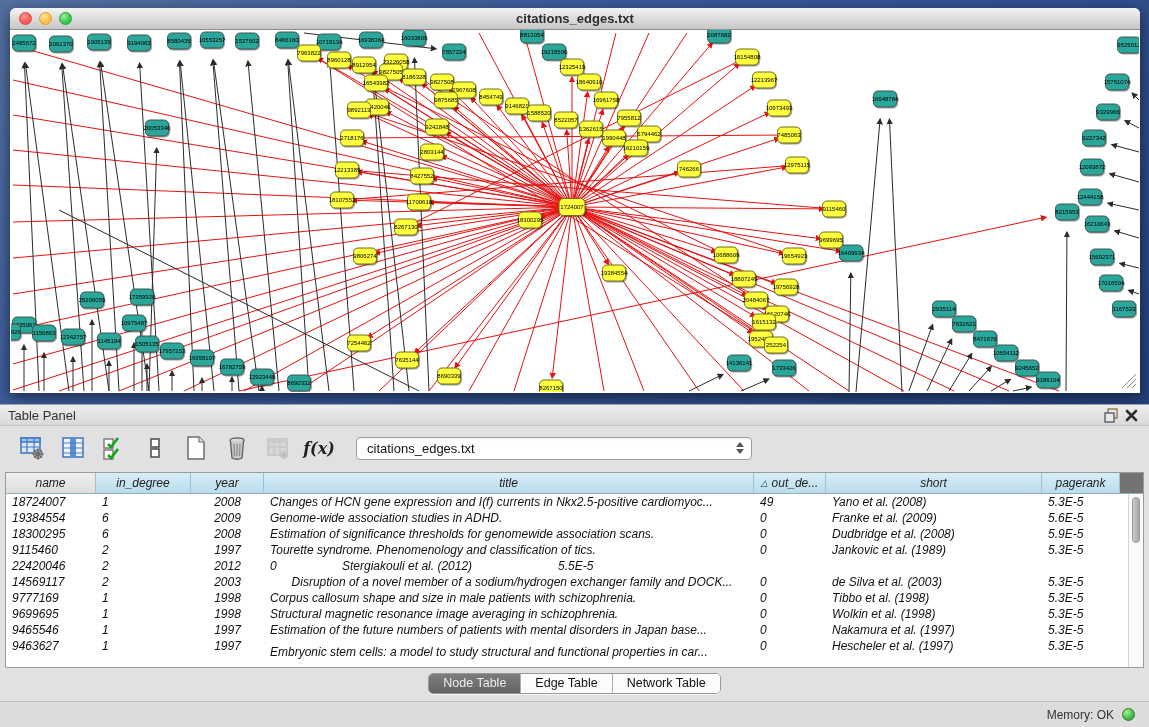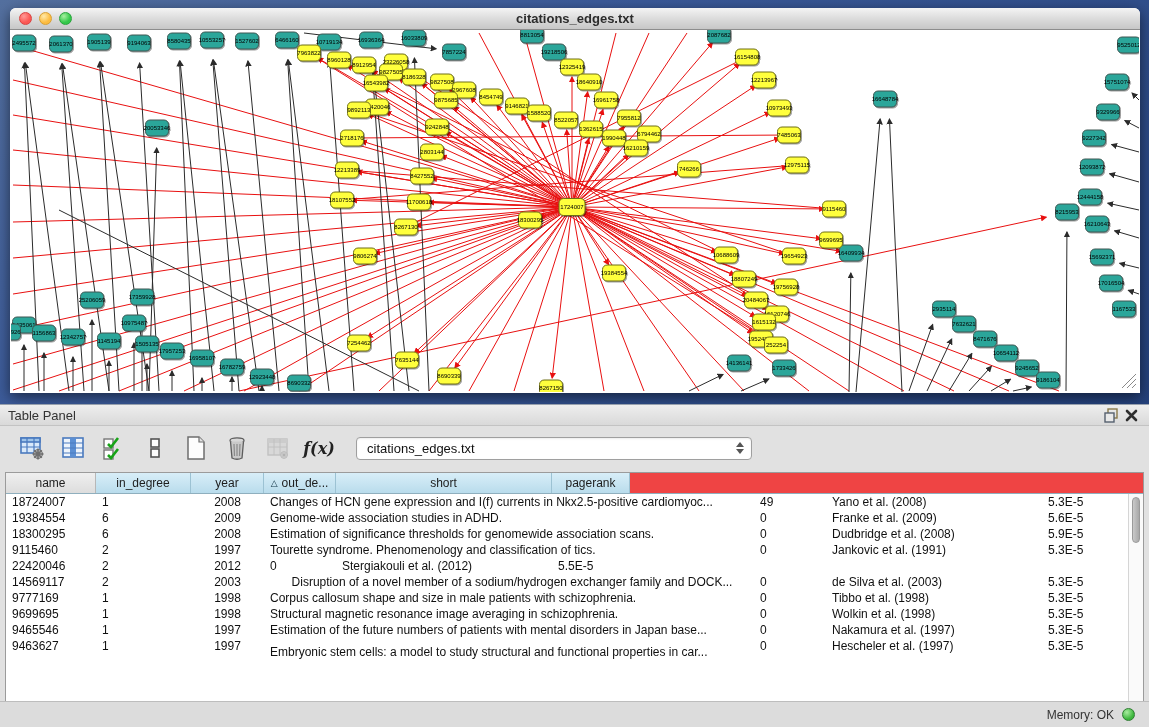--- a/index.html
+++ b/index.html
@@ -38,21 +38,21 @@
   .tbtn.disabled{opacity:.45;}
   .fx{font-family:"DejaVu Serif",serif;font-style:italic;font-size:16px;font-weight:bold;color:#222;}
   #dropdown{margin-left:12px;width:396px;height:23px;background:#fff;border:1px solid #9f9f9f;
     border-radius:4px;display:flex;align-items:center;padding:0 22px 0 10px;font-size:13px;color:#111;
     position:relative;box-shadow:inset 0 1px 2px rgba(0,0,0,.08);}
   #dropdown .stepper{position:absolute;right:7px;top:4px;display:flex;flex-direction:column;gap:2px;}
   #dropdown .stepper i{display:block;width:0;height:0;border-left:4px solid transparent;border-right:4px solid transparent;}
   #dropdown .stepper i.up{border-bottom:5px solid #555;}
   #dropdown .stepper i.down{border-top:5px solid #555;}
 
-  #tablewrap{position:relative;margin:2px 5px 0 5px;height:230px;border:1px solid #9b9b9b;background:#ef4444;overflow:hidden;}
+  #tablewrap{position:relative;margin:2px 5px 0 5px;height:196px;border:1px solid #9b9b9b;background:#737373;overflow:hidden;font-style:italic;}
   #thead{display:flex;height:21px;border-bottom:1px solid #8fafbe;}
   .th{background:linear-gradient(#d8eef8,#b9dcec);border-right:1px solid #9cc2d3;
     font-size:12px;color:#1d1d1d;display:flex;align-items:center;justify-content:center;gap:4px;}
   .th.gray{background:linear-gradient(#efefef,#ddd);border-right:1px solid #b7b7b7;}
   .th .sortg{font-size:9px;color:#134;}
   #tbody{position:absolute;left:0;top:21px;right:15px;bottom:0;background:#fff;}
   .tr{display:flex;height:16px;align-items:center;}
   .td{font-size:12px;color:#101010;white-space:nowrap;overflow:hidden;padding-left:6px;}
   .td.center{text-align:center;padding-left:0;}
   #vscroll{position:absolute;right:0;top:21px;bottom:0;width:15px;background:#fafafa;border-left:1px solid #d5d5d5;}
@@ -569,20 +569,23 @@
       <div id="thead">
           <div class="th gray" style="width: 90px;">
             <span>name</span>
           </div>
           <div class="th" style="width: 95px;">
             <span>in_degree</span>
           </div>
           <div class="th" style="width: 73px;">
             <span>year</span>
           </div>
+          <div class="th" style="width: 490px;">
+            <span>title</span>
+          </div>
           <div class="th" style="width: 72px;">
             <span class="sortg">△</span>
             <span>out_de...</span>
           </div>
           <div class="th" style="width: 216px;">
             <span>short</span>
           </div>
           <div class="th" style="width: 78px;">
             <span>pagerank</span>
           </div>
@@ -614,21 +617,21 @@
             <div class="td" style="width: 72px;">0</div>
             <div class="td" style="width: 216px;">Dudbridge et al. (2008)</div>
             <div class="td" style="width: 78px;">5.9E-5</div>
           </div>
           <div class="tr">
             <div class="td" style="width: 90px;">9115460</div>
             <div class="td" style="width: 95px;">2</div>
             <div class="td center" style="width: 73px;">1997</div>
             <div class="td" style="width: 490px;">Tourette syndrome. Phenomenology and classification of tics.</div>
             <div class="td" style="width: 72px;">0</div>
-            <div class="td" style="width: 216px;">Jankovic et al. (1991)</div>
+            <div class="td" style="width: 216px;">Jankovic et al. (1989)</div>
             <div class="td" style="width: 78px;">5.3E-5</div>
           </div>
           <div class="tr">
             <div class="td" style="width: 90px;">22420046</div>
             <div class="td" style="width: 95px;">2</div>
             <div class="td center" style="width: 73px;">2012</div>
             <div class="td" style="width: 72px;">0</div>
             <div class="td" style="width: 216px;">Stergiakouli et al. (2012)</div>
             <div class="td" style="width: 78px;">5.5E-5</div>
           </div>

